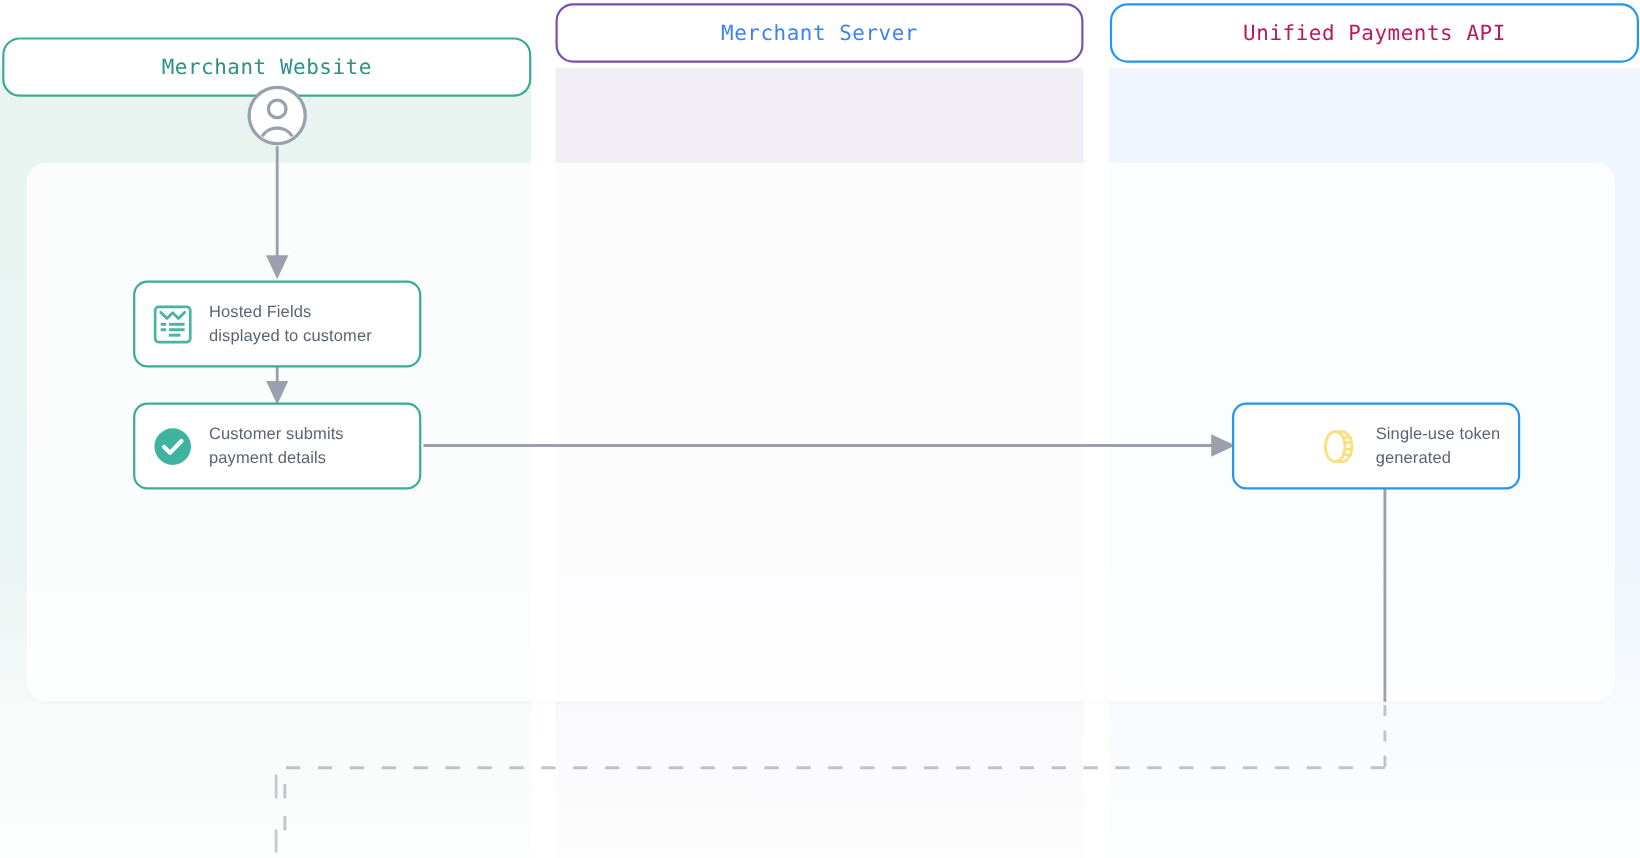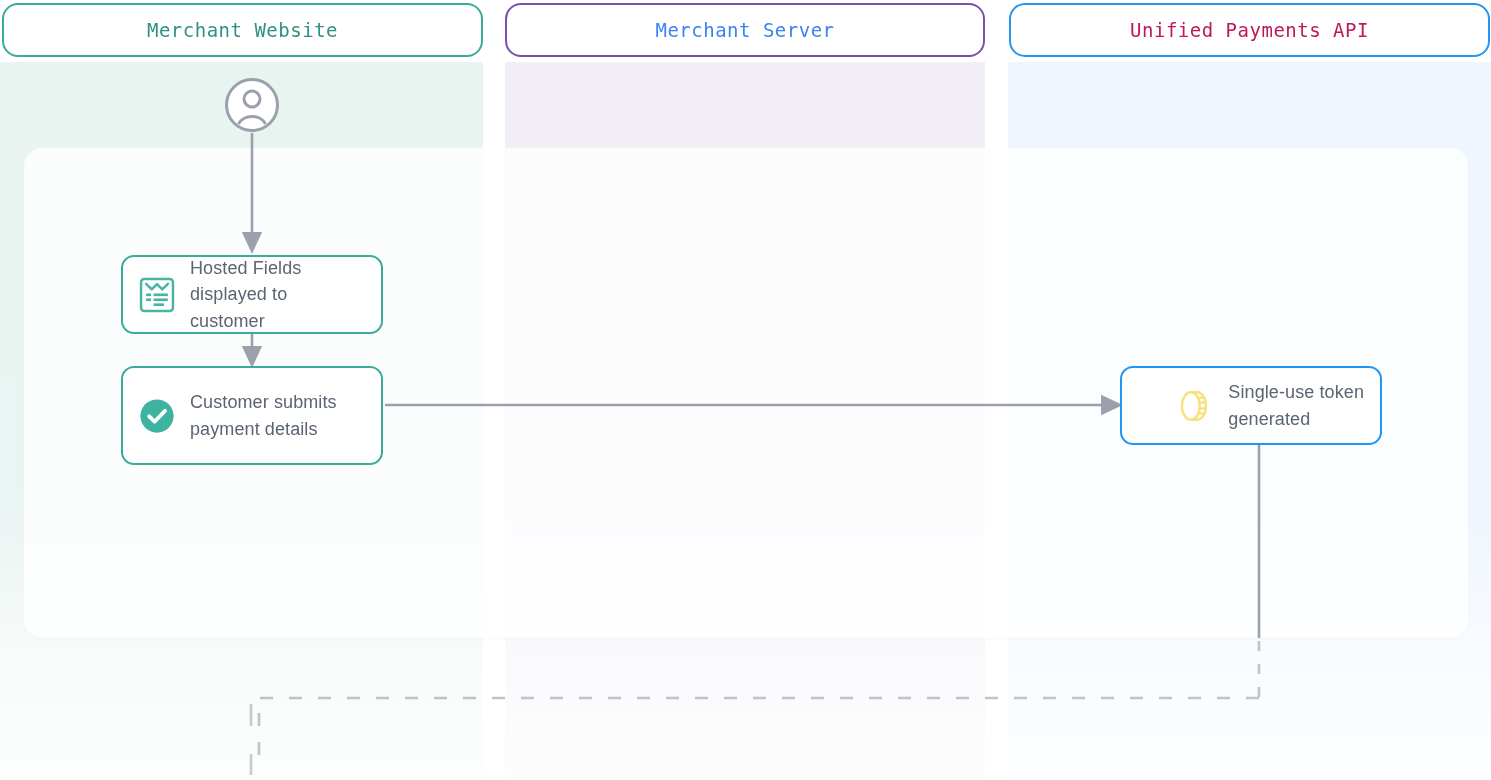--- a/index.html
+++ b/index.html
@@ -95,21 +95,21 @@
     background: #ffffff;
     border-radius: 13px;
     display: flex;
     align-items: center;
     padding: 0 16px 0 15px;
     gap: 14px;
   }
   .node-card.teal   { border: 2.5px solid #3aab99; }
   .node-card.blue   { border: 2.5px solid #2196f3; }
   .node-label {
-    font-size: 18px;
+    font-size: 15px;
     line-height: 1.45;
     color: #5b6472;
     white-space: pre-line;
     letter-spacing: 0.1px;
   }
   .node-icon {
     flex: 0 0 auto;
     width: 38px;
     height: 38px;
     display: block;
@@ -132,21 +132,21 @@
   <div class="lane-band" id="lane-band-website" style="left:0px; width:483px;">
     <div class="band-fill"></div>
   </div>
   <div class="lane-band" id="lane-band-server" style="left:505px; width:480px;">
     <div class="band-fill"></div>
   </div>
   <div class="lane-band" id="lane-band-api" style="left:1008px; width:483px;">
     <div class="band-fill"></div>
   </div>
 
-  <div class="lane-header" id="lane-header-website" style="left:2px; width:481px;">
+  <div class="lane-header" id="lane-header-website" style="left:2px; width:481px;margin-top:31px;">
     <span>Merchant Website</span>
   </div>
   <div class="lane-header" id="lane-header-server" style="left:505px; width:480px;">
     <span>Merchant Server</span>
   </div>
   <div class="lane-header" id="lane-header-api" style="left:1009px; width:481px;">
     <span>Unified Payments API</span>
   </div>
 
   <div id="flow-sheet"></div>
@@ -196,21 +196,21 @@
       <rect x="8.5" y="18.4" width="5.2" height="2.8" fill="#4bb3a2"></rect>
       <rect x="16.4" y="18.4" width="15" height="2.8" fill="#4bb3a2"></rect>
       <rect x="8.5" y="23.6" width="5.2" height="2.8" fill="#4bb3a2"></rect>
       <rect x="16.4" y="23.6" width="15" height="2.8" fill="#4bb3a2"></rect>
       <rect x="16.4" y="28.8" width="11" height="2.8" fill="#4bb3a2"></rect>
     </svg>
     <span class="node-label">Hosted Fields
 displayed to customer</span>
   </div>
 
-  <div class="node-card teal" id="node-customer-submits" style="left:121px; top:366px; width:262px; height:99px;">
+  <div class="node-card teal" id="node-customer-submits" style="left:121px; top:366px; width:262px; height:79px;">
     <svg class="node-icon" viewBox="0 0 40 40">
       <circle cx="20" cy="20" r="17.5" fill="#3eb3a0"></circle>
       <path d="M11.8,20.4 L17.4,26 L28.4,14.6" fill="none" stroke="#ffffff" stroke-width="4" stroke-linecap="round" stroke-linejoin="round"></path>
     </svg>
     <span class="node-label">Customer submits
 payment details</span>
   </div>
 
   <div class="node-card blue" id="node-single-use-token" style="left:1120px; top:366px; width:262px; height:79px;justify-content:flex-end;">
     <svg class="node-icon" viewBox="0 0 40 40">

